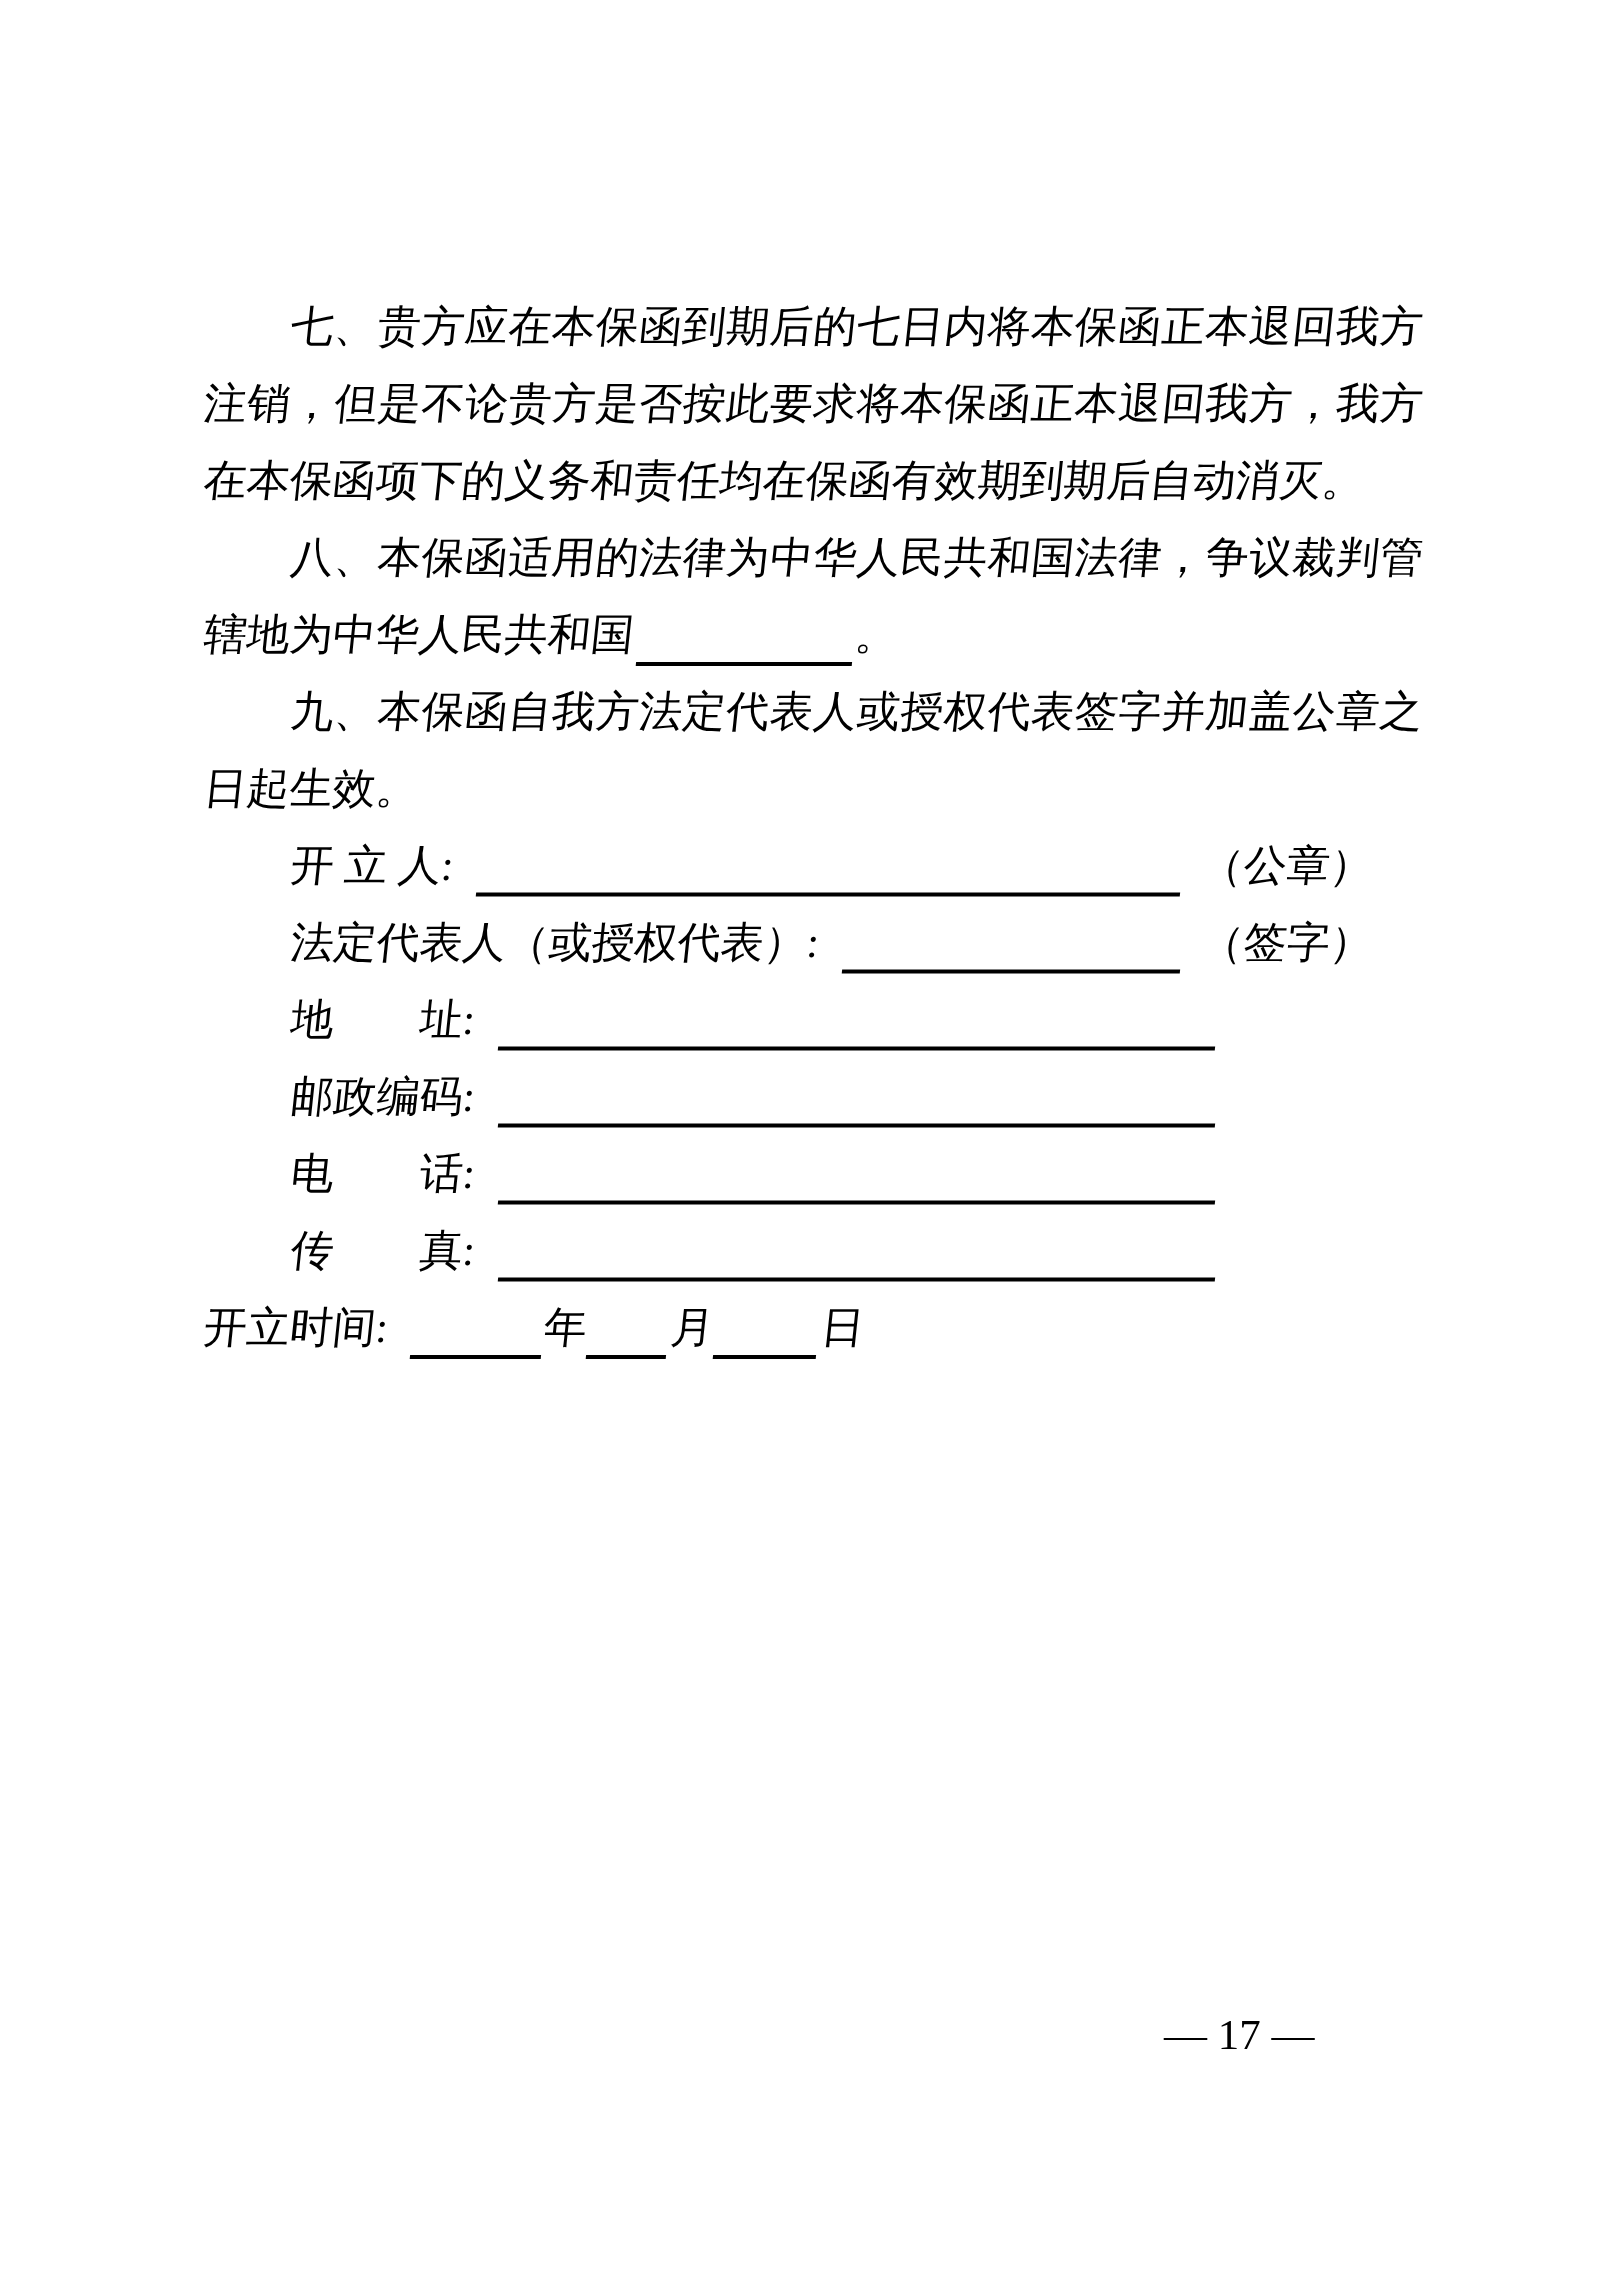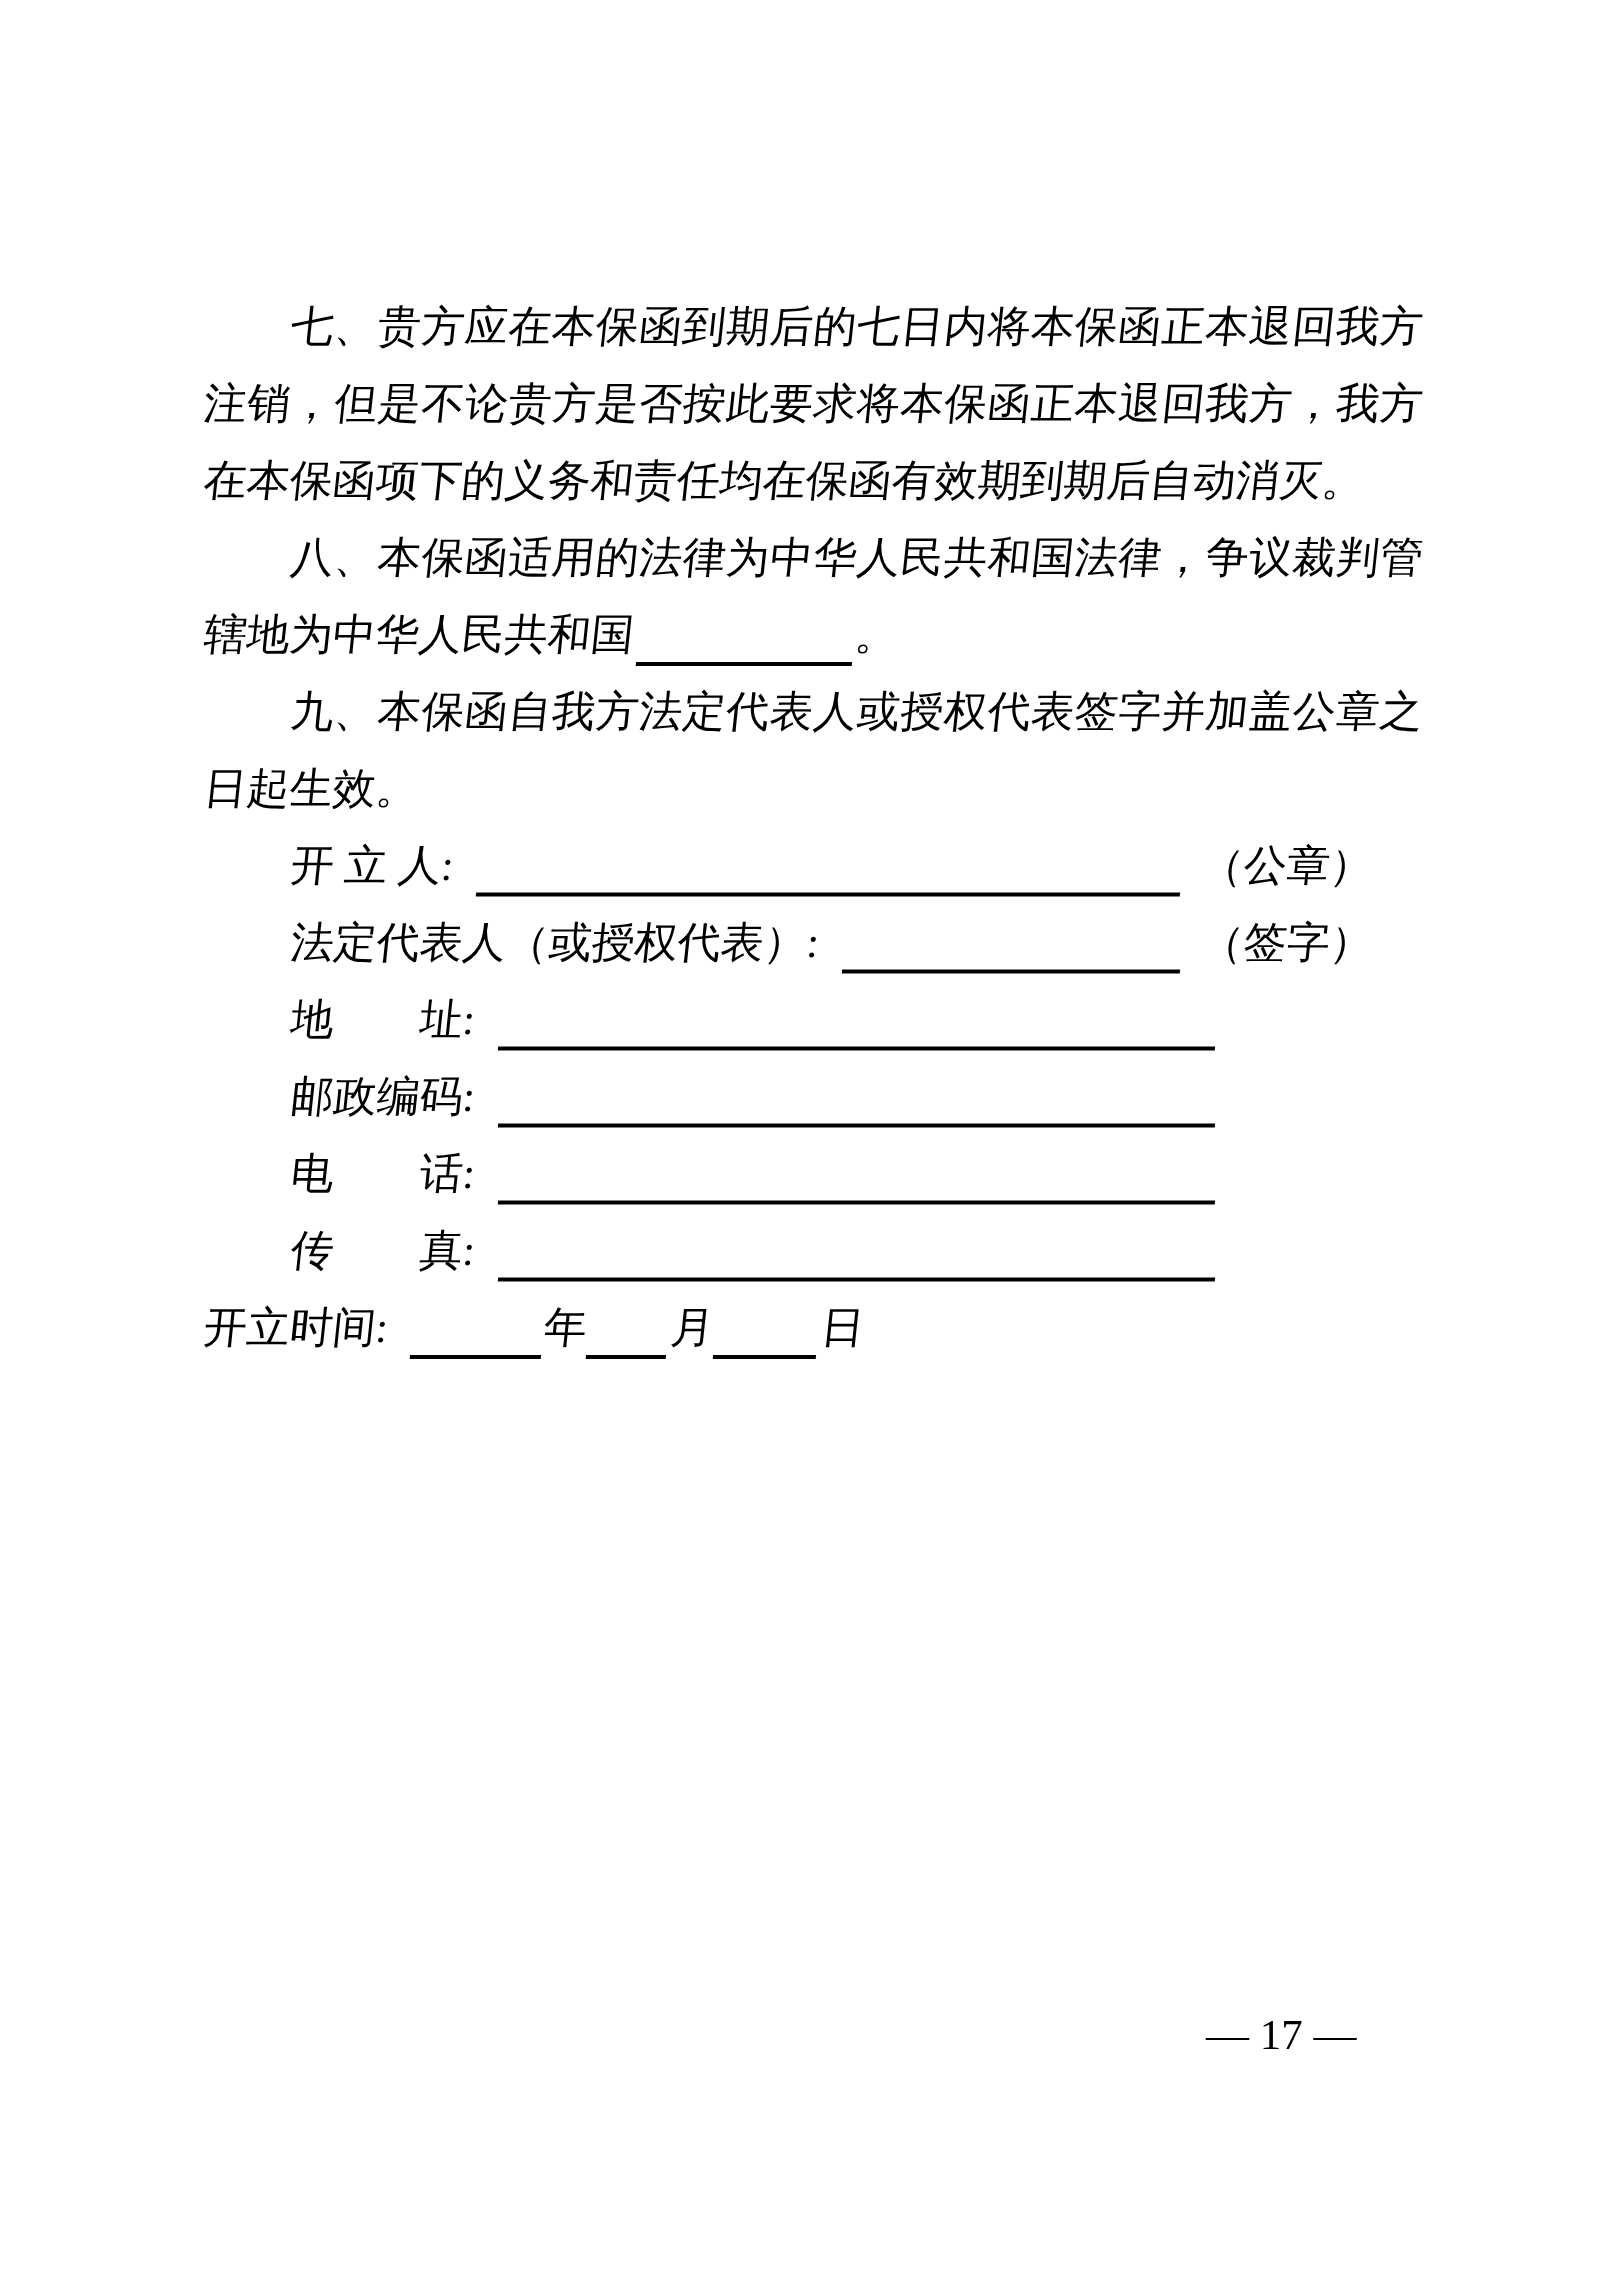--- a/index.html
+++ b/index.html
@@ -60,21 +60,21 @@
     border-bottom: 4.6px solid #000000;
     vertical-align: -16.5px;
   }
   .w420 { width: 216px; margin-left: 5.2px; }
   .w255 { width: 131px; margin-left: 25px; }
   .w155 { width: 80px; margin-left: 2.1px; margin-right: 2.1px; }
   .w200 { width: 103px; margin-left: 2.1px; margin-right: 2.1px; }
 
   .footer {
     position: absolute;
-    left: 1206px;
+    left: 1164px;
     top: 2004px;
     font-size: 43px;
     line-height: 62px;
     white-space: pre;
   }
 </style>
 </head>
 <body>
 
 <div class="page">

